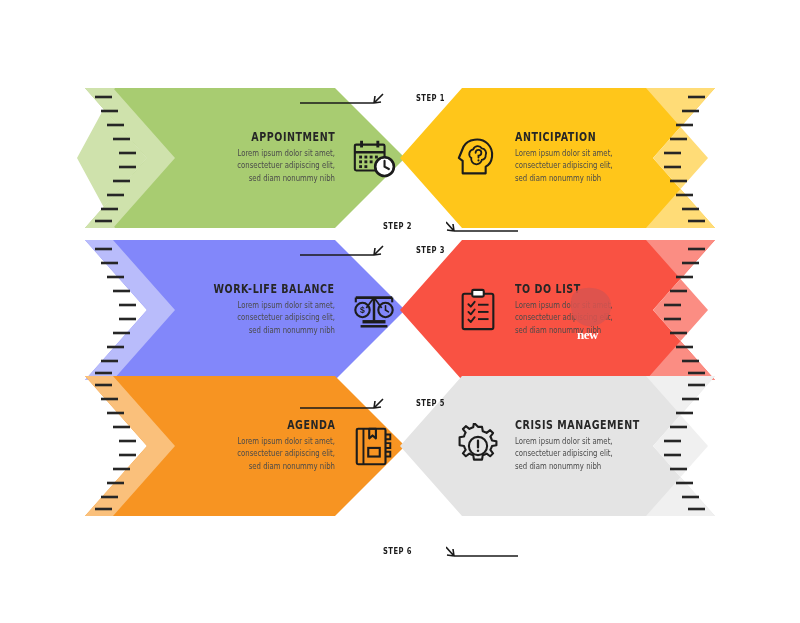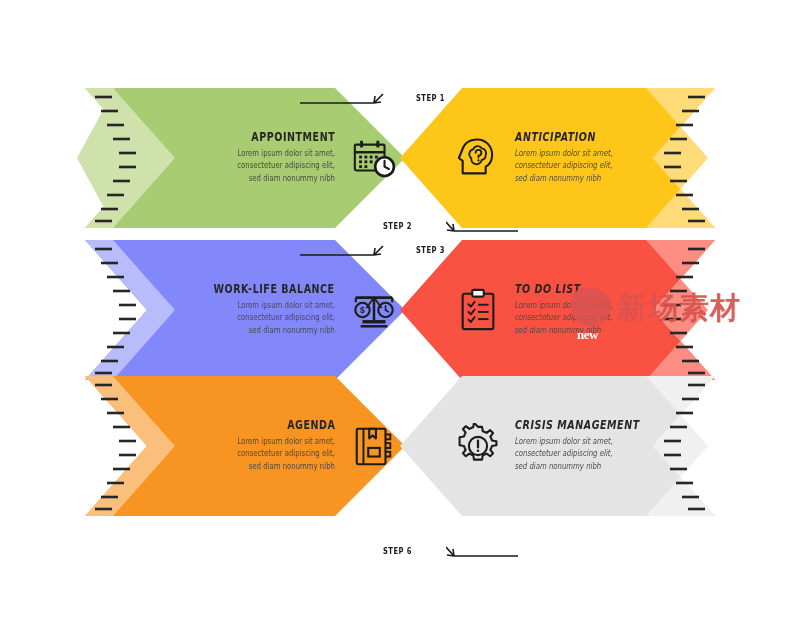--- a/index.html
+++ b/index.html
@@ -17,21 +17,21 @@
 
   
   .banner{position:absolute;top:0;height:140px;}
   .banner svg{position:absolute;left:0;top:0;overflow:visible;}
   .banner-left{left:85px;width:320px;}
   .banner-right{left:400px;width:315px;}
 
   
   .content{position:absolute;top:0;height:140px;display:flex;align-items:center;}
   .content-left{left:85px;width:320px;justify-content:flex-end;padding-right:8px;box-sizing:border-box;}
-  .content-right{left:400px;width:315px;justify-content:flex-start;padding-left:55px;box-sizing:border-box;font-style:italic;}
+  .content-right{left:400px;width:315px;justify-content:flex-start;padding-left:55px;box-sizing:border-box;}
 
   .txt{display:flex;flex-direction:column;}
   .txt-r{align-items:flex-end;text-align:right;}
   .txt-l{align-items:flex-start;text-align:left;}
 
   .title{
     font-family:"DejaVu Sans Condensed","Liberation Sans",sans-serif;
     font-weight:bold;font-size:11.5px;letter-spacing:0.6px;
     color:#262626;margin-bottom:3px;line-height:1.1;
     transform:scaleX(0.92);transform-origin:right center;white-space:nowrap;
@@ -374,32 +374,38 @@
 
   <div class="step step-odd s3">
     <svg width="84" height="20" viewBox="0 0 84 20">
       <line x1="0" y1="15" x2="74" y2="15" stroke="#1a1a1a" stroke-width="1.6"></line>
       <path d="M74,15 L83,6 M74,15 L75,8 M74,15 L81,14" stroke="#1a1a1a" stroke-width="1.6" fill="none"></path>
     </svg>
     <span class="step-label">STEP 3</span>
   </div>
 
 
+  <div class="step step-odd s5">
+    <svg width="84" height="20" viewBox="0 0 84 20">
+      <line x1="0" y1="15" x2="74" y2="15" stroke="#1a1a1a" stroke-width="1.6"></line>
+      <path d="M74,15 L83,6 M74,15 L75,8 M74,15 L81,14" stroke="#1a1a1a" stroke-width="1.6" fill="none"></path>
+    </svg>
+    <span class="step-label">STEP 5</span>
+  </div>
 
   <div class="step step-even s6">
     <span class="step-label">STEP 6</span>
     <svg width="72" height="20" viewBox="0 0 72 20">
       <line x1="8" y1="15" x2="72" y2="15" stroke="#1a1a1a" stroke-width="1.6"></line>
       <path d="M8,15 L0,6 M8,15 L7,8 M8,15 L1,14" stroke="#1a1a1a" stroke-width="1.6" fill="none"></path>
     </svg>
   </div>
 
   <div id="watermark">
     <div class="wm-badge">
       <svg width="46" height="44" viewBox="0 0 46 44">
         <path d="M10,4 C22,-1 38,3 42,14 C46,26 38,38 26,40 C14,42 4,34 3,22 C2,13 4,7 10,4 Z" fill="#D9534F" opacity="0.88"></path>
       </svg>
       <span class="wm-new">new</span>
     </div>
-    <span class="wm-cn">新场素材</span>
   </div>
 
 </div>
 
 </body></html>

